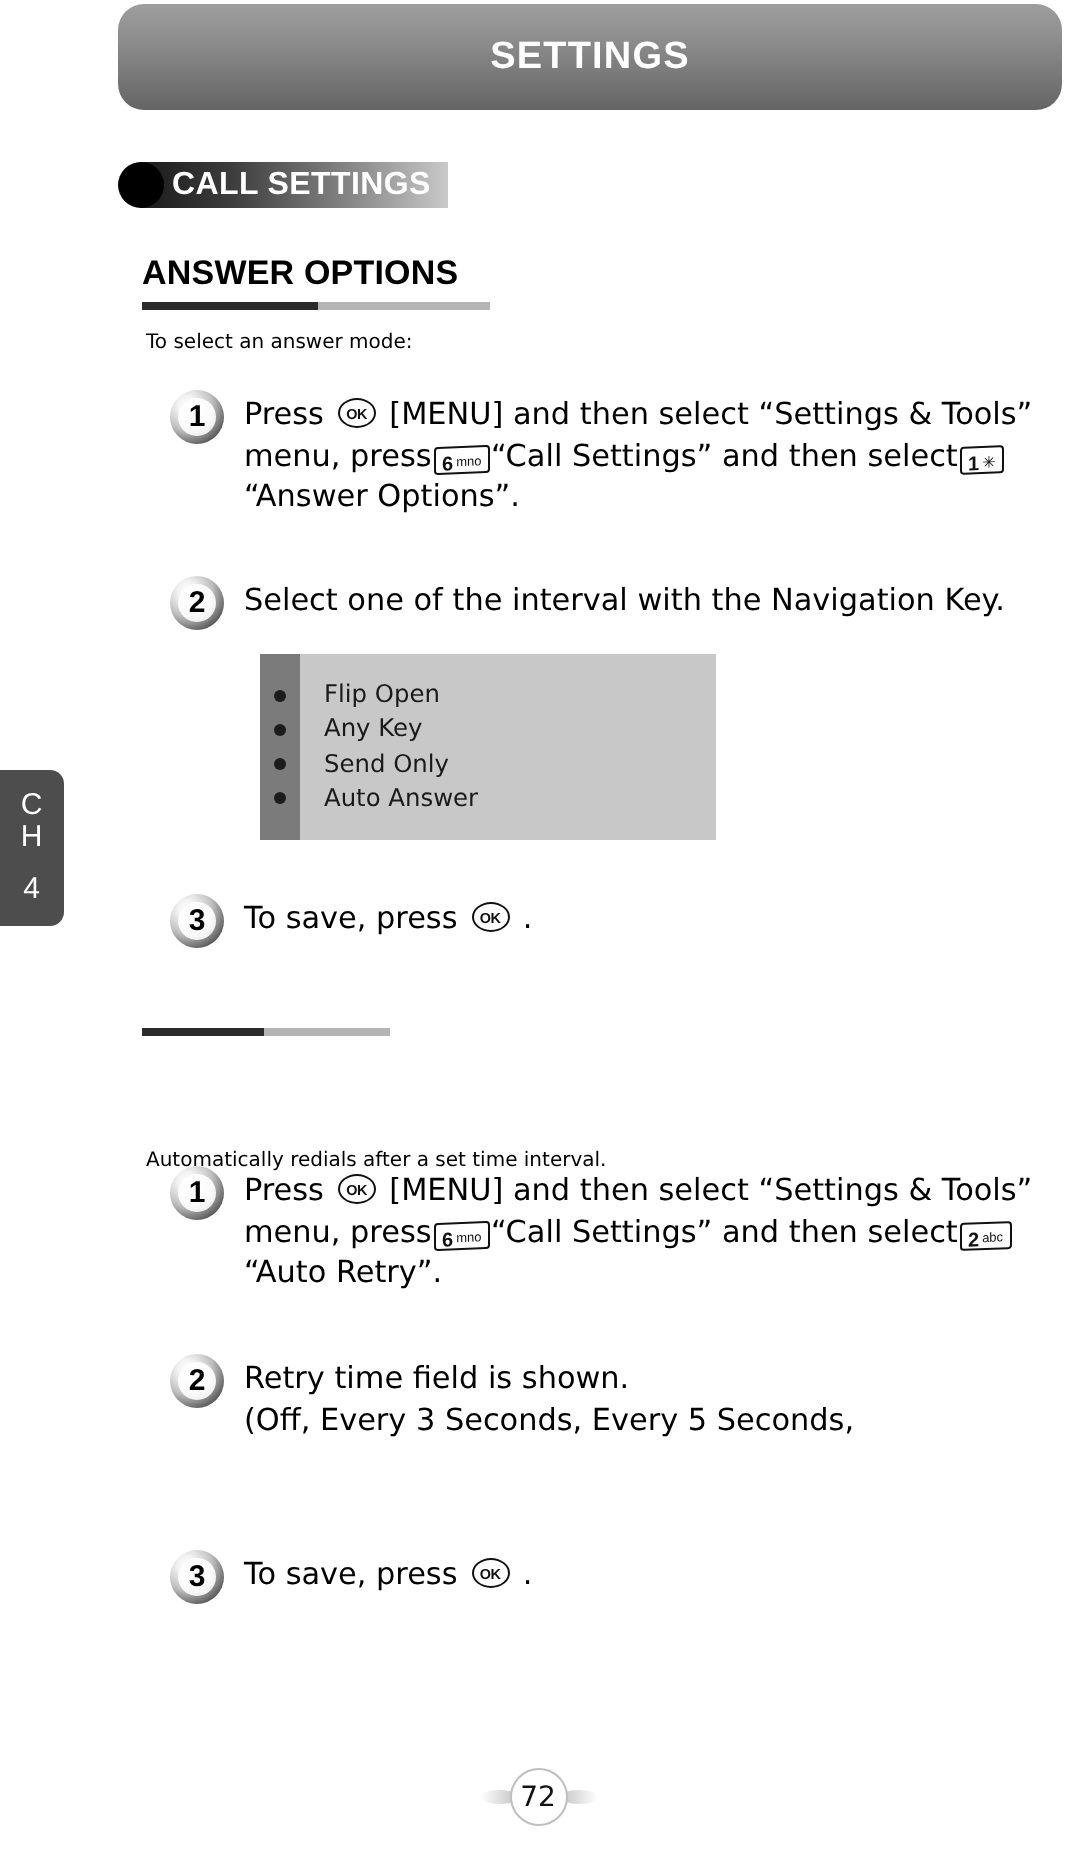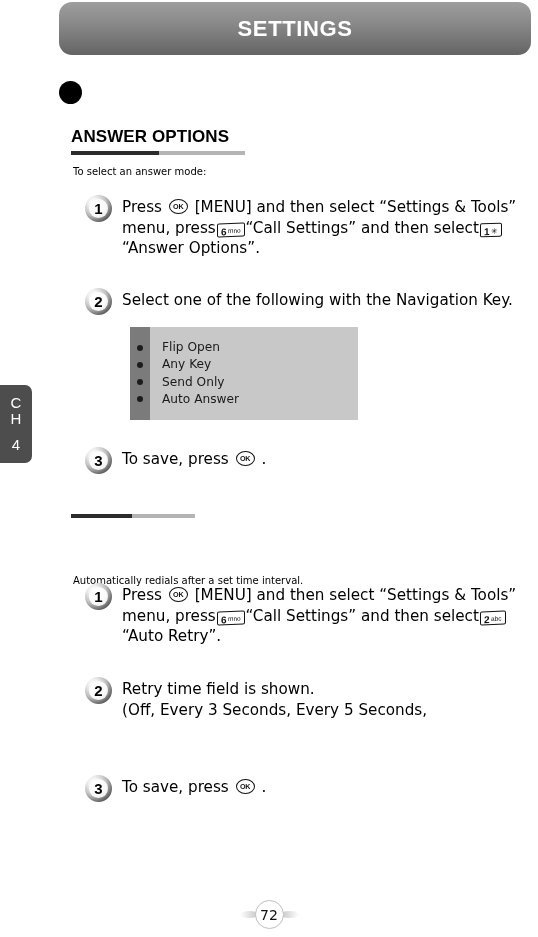--- a/index.html
+++ b/index.html
@@ -49,21 +49,21 @@
     border-radius: 13px;
     background: linear-gradient(to bottom, #9e9e9e 0%, #8c8c8c 35%, #777777 70%, #646464 100%);
     display: flex;
     align-items: center;
     justify-content: center;
   }
   .page-header .title {
     color: #ffffff;
     font-family: "Liberation Sans", sans-serif;
     font-weight: bold;
-    font-size: 22px;
+    font-size: 19px;
     letter-spacing: 0.6px;
   }
 
   
   .badge-wrap {
     position: absolute;
     left: 59px;
     top: 80px;
     height: 25px;
     display: flex;
@@ -288,21 +288,21 @@
   }
   .footer .pagecircle {
     width: 27px;
     height: 27px;
     border-radius: 50%;
     border: 1.4px solid #bfbfbf;
     background: #ffffff;
     display: flex;
     align-items: center;
     justify-content: center;
-    margin: 0 -4px;
+    margin: 16px -4px;
     z-index: 2;
   }
   .footer .pagecircle .pnum {
     font-family: "DejaVu Sans", sans-serif;
     font-size: 14px;
     color: #111111;
   }
 </style>
 </head>
 <body>
@@ -312,20 +312,23 @@
   <span>H</span>
   <span class="ch-num">4</span>
 </div>
 
 <div class="page-header">
   <span class="title">SETTINGS</span>
 </div>
 
 <div class="badge-wrap">
   <span class="badge-dot"></span>
+  <span class="badge-bar">
+    <span class="badge-text">CALL SETTINGS</span>
+  </span>
 </div>
 
 <div class="subhead" style="top:127px;">
   <span class="subhead-text">ANSWER OPTIONS</span>
   <span class="rule">
     <span class="seg-dark" style="width:88px;"></span>
     <span class="seg-light" style="width:86px;"></span>
   </span>
 </div>
 
@@ -341,21 +344,21 @@
     <span>[MENU] and then select “Settings &amp;</span>
     <span>Tools” menu, press</span><span class="num-key"><span class="d">6</span><span class="s">mno</span></span><span>“Call Settings” and then</span>
     <span>select</span><span class="num-key"><span class="d">1</span><span class="s star">✳</span></span><span>“Answer Options”.</span>
   </span>
 </div>
 
 <div class="step" style="left:85px; top:288px; width:455px;">
   <span class="step-badge">
     <span class="num">2</span>
   </span>
-  <span class="step-body">Select one of the following with the Navigation Key.</span>
+  <span class="step-body">Select one of the interval with the Navigation Key.</span>
 </div>
 
 <div class="options-box">
   <span class="gutter">
     <span class="bullet"></span>
     <span class="bullet"></span>
     <span class="bullet"></span>
     <span class="bullet"></span>
   </span>
   <span class="labels">

